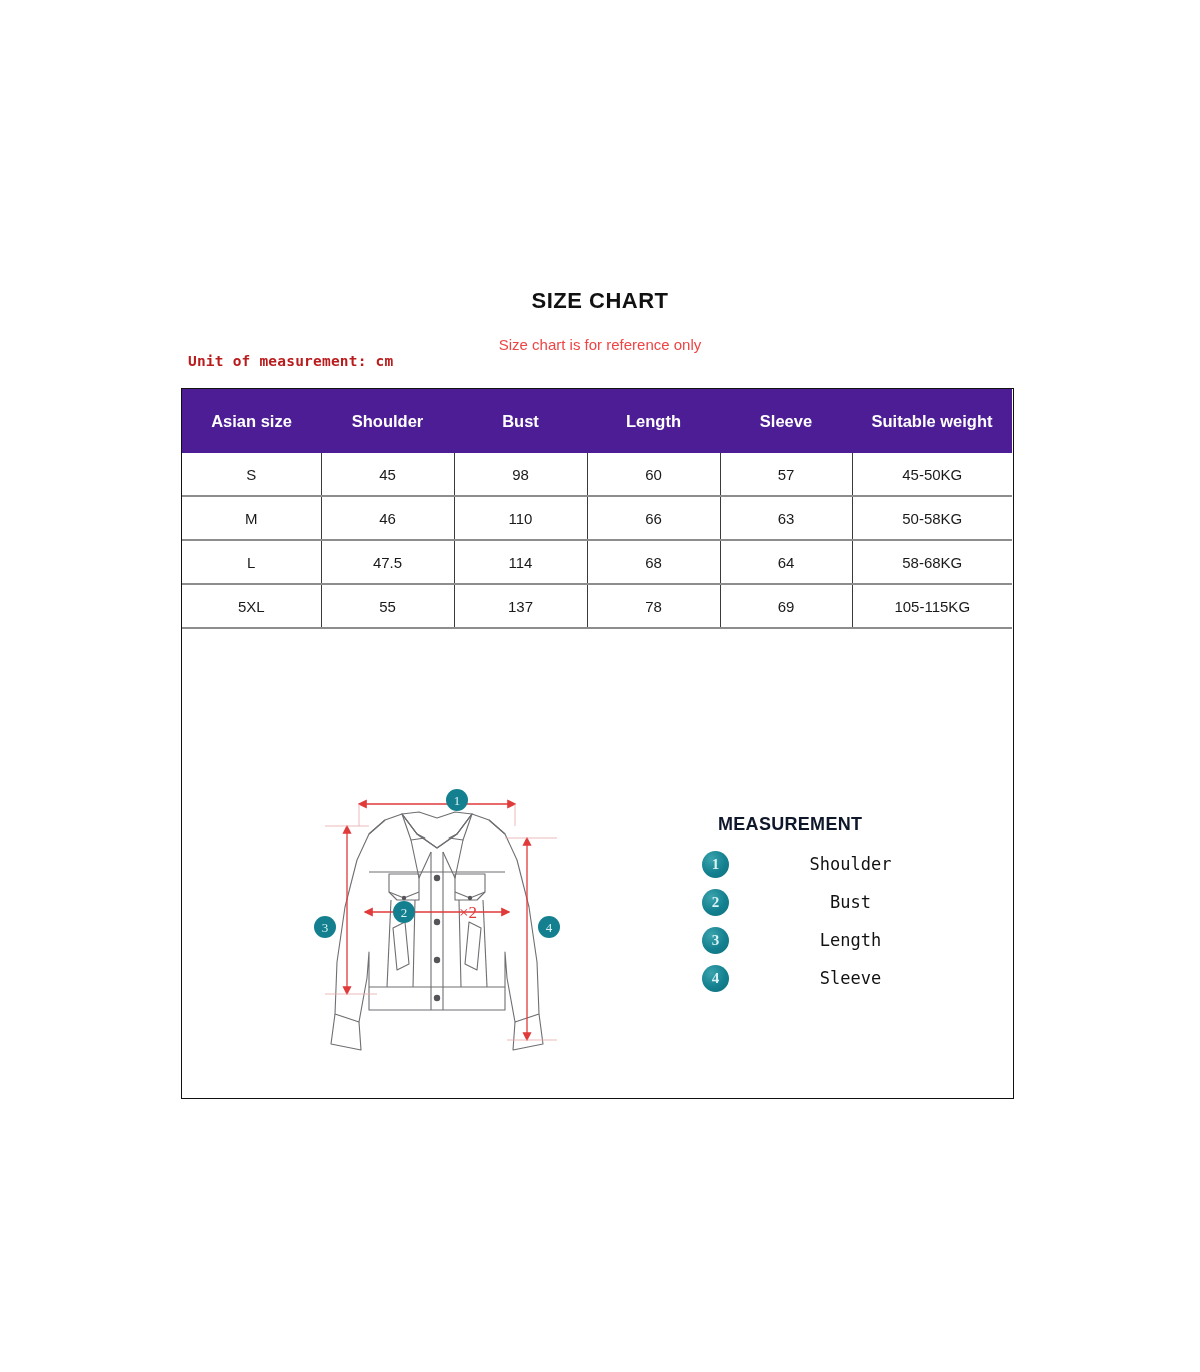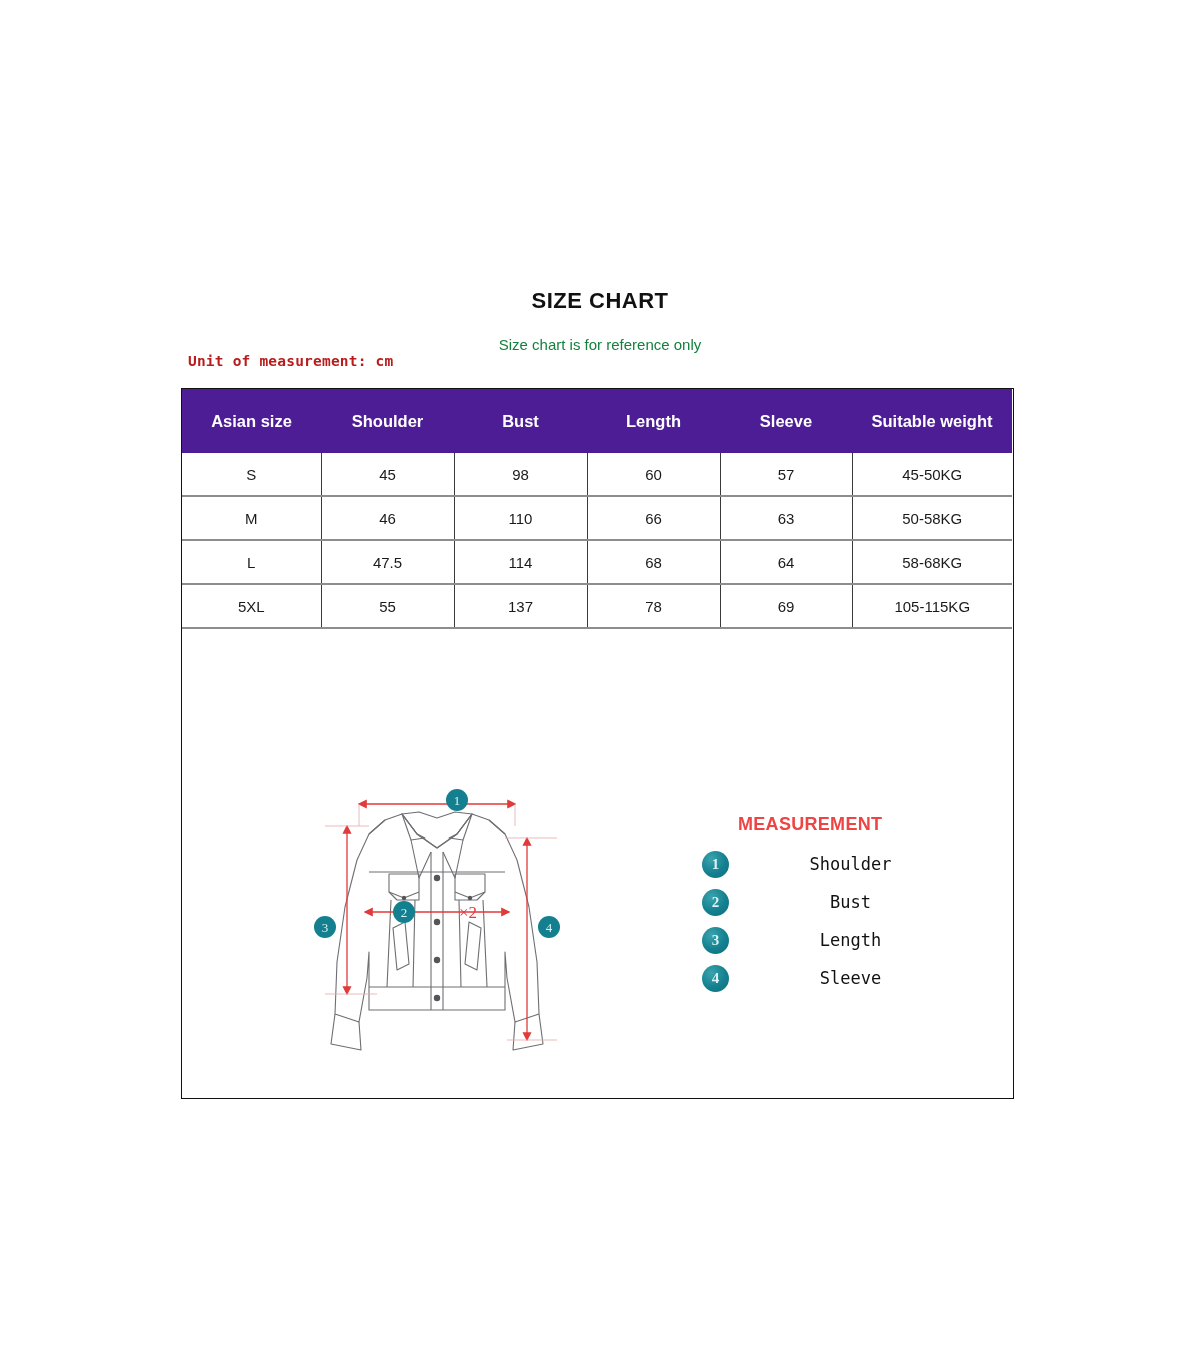--- a/index.html
+++ b/index.html
@@ -27,21 +27,21 @@
     letter-spacing: 0.5px;
     color: #111111;
   }
   #chart-subtitle {
     position: absolute;
     left: 0;
     top: 336px;
     width: 1200px;
     text-align: center;
     font-size: 15px;
-    color: #15803d;
+    color: #ef4444;
   }
   #unit-note {
     position: absolute;
     left: 188px;
     top: 353px;
     font-family: "DejaVu Sans Mono", "Liberation Mono", monospace;
     font-size: 14.5px;
     font-weight: bold;
     color: #b91c1c;
     letter-spacing: 0.2px;
@@ -119,23 +119,23 @@
   
   #measurement-legend {
     position: absolute;
     left: 520px;
     top: 42px;
     width: 300px;
   }
   #legend-heading {
     font-size: 18px;
     font-weight: bold;
-    color: #ef4444;
+    color: #0f172a;
     letter-spacing: 0.3px;
-    margin-left: 36px;
+    margin-left: 16px;
     margin-bottom: 10px;
   }
   .legend-row {
     display: flex;
     align-items: center;
     height: 38px;
   }
   .legend-badge {
     width: 27px;
     height: 27px;

